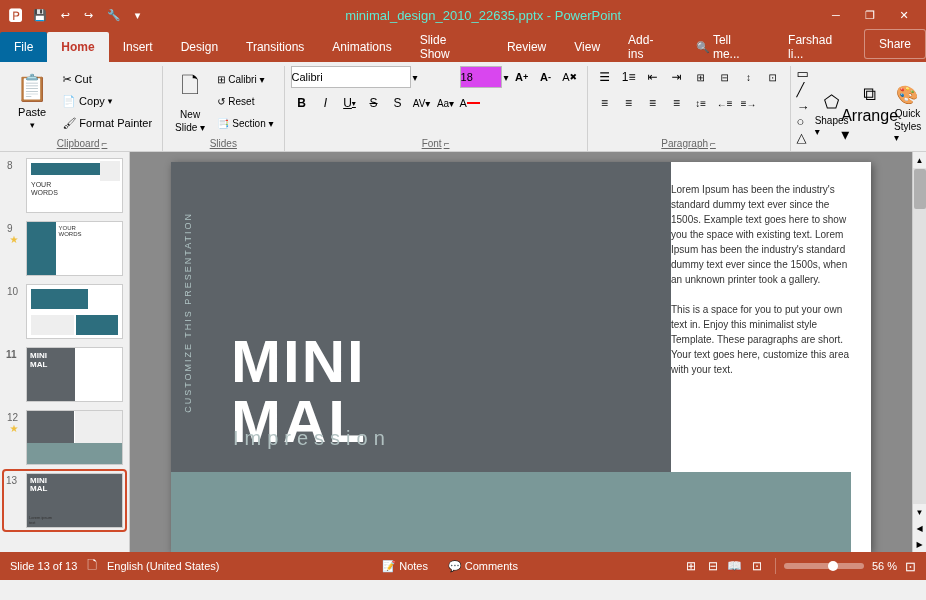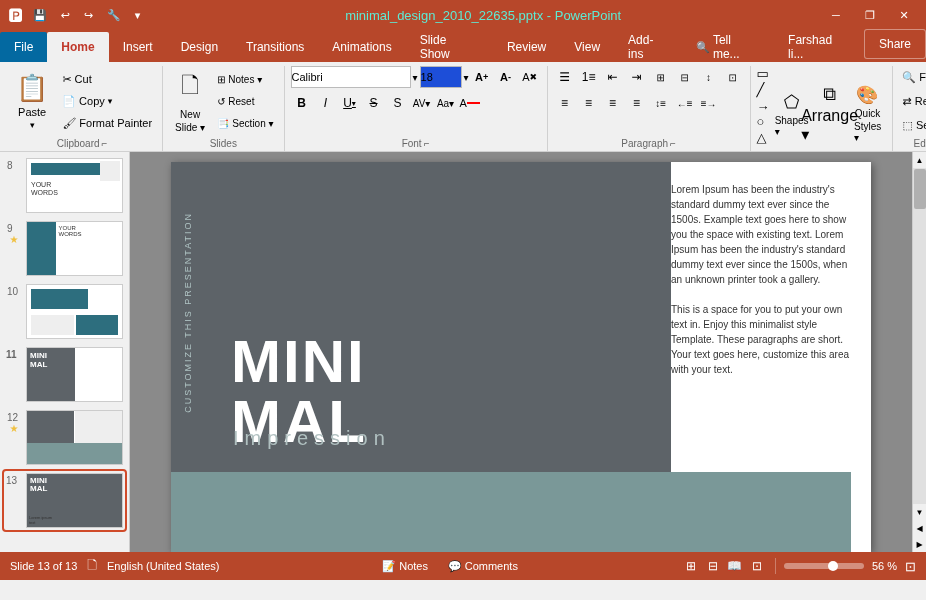--- a/index.html
+++ b/index.html
@@ -68,20 +68,21 @@
     }
     .ribbon-group-label {
       font-size: 10px;
       color: #666;
       text-align: center;
       padding: 2px 0;
       display: flex;
       align-items: center;
       justify-content: center;
       gap: 2px;
+      text-decoration: underline;
     }
     .ribbon-btn {
       display: flex;
       flex-direction: column;
       align-items: center;
       justify-content: center;
       padding: 4px 6px;
       cursor: pointer;
       border-radius: 2px;
       font-size: 10px;
@@ -123,21 +124,22 @@
       height: 22px;
       font-size: 11px;
       border: 1px solid #bbb;
       background: white;
     }
     .font-size-select {
       width: 42px;
       height: 22px;
       font-size: 11px;
       border: 1px solid #bbb;
-      background: #1d4ed8;
+      background: #d946ef;
+      margin-left: 40px;
     }
     .format-btn {
       width: 22px; height: 22px;
       display: flex; align-items: center; justify-content: center;
       cursor: pointer; border-radius: 2px; font-size: 12px;
       border: 1px solid transparent;
     }
 
     
     .main-area {
@@ -382,21 +384,21 @@
   </div>
 
   <div class="ribbon-group">
     <div class="ribbon-group-content">
       <div class="ribbon-btn">
         <span style="font-size:22px;">🗋</span>
         <span style="font-size:10px;">New</span>
         <span style="font-size:10px;">Slide ▾</span>
       </div>
       <div class="small-vgroup">
-        <div class="ribbon-btn-small" style="font-size:10px;">⊞ Notes ▾</div>
+        <div class="ribbon-btn-small" style="font-size:10px;">⊞ Calibri ▾</div>
         <div class="ribbon-btn-small" style="font-size:10px;">↺ Reset</div>
         <div class="ribbon-btn-small" style="font-size:10px;">📑 Section ▾</div>
       </div>
     </div>
     <div class="ribbon-group-label">Slides</div>
   </div>
 
   <div class="ribbon-group">
     <div class="ribbon-group-content" style="flex-direction:column; align-items:flex-start;">
       <div class="font-row">

